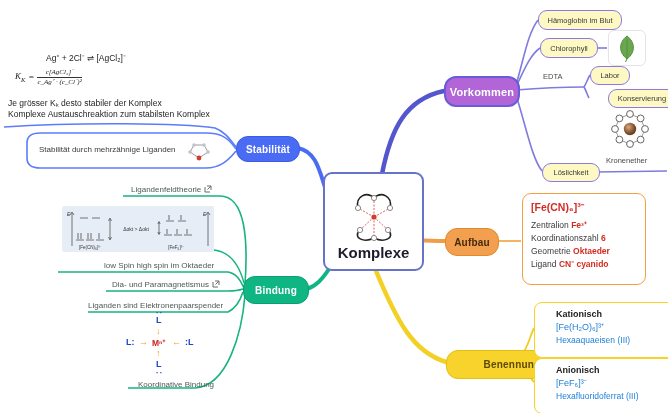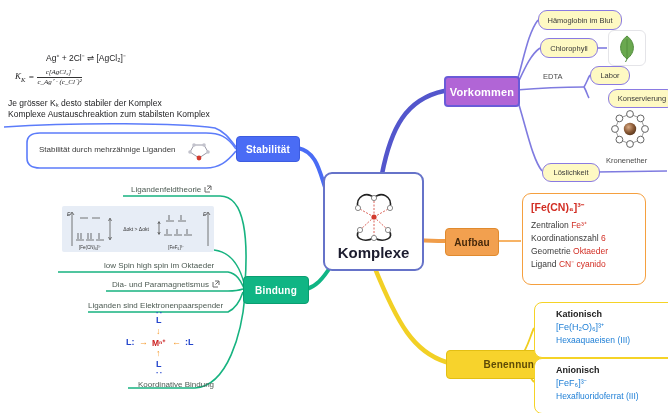--- a/index.html
+++ b/index.html
@@ -1,21 +1,21 @@
 <!DOCTYPE html>
 <html><head>
 <meta charset="utf-8">
 <style>
   html,body{margin:0;padding:0;background:#fff;}
   .canvas{position:relative;width:668px;height:413px;background:#fff;overflow:hidden;
           font-family:"Liberation Sans",sans-serif;color:#333;}
   svg.wires{position:absolute;left:0;top:0;z-index:1;}
   .abs{position:absolute;z-index:3;}
   
-  .main-node{position:absolute;z-index:4;border-radius:4px;display:flex;align-items:center;justify-content:center;
+  .main-node{position:absolute;z-index:4;border-radius:12px;display:flex;align-items:center;justify-content:center;
              font-weight:bold;letter-spacing:.2px;}
   .node-stab{left:236px;top:136px;width:62px;height:24px;background:#4a6cf5;border:1.5px solid #3d5ce0;color:#fff;font-size:10px;}
   .node-vork{left:444px;top:76px;width:72px;height:27px;background:#b165d6;border:2px solid #6a5bd8;color:#fff;font-size:11px;}
   .node-aufb{left:445px;top:228px;width:52px;height:26px;background:#f2a04f;border:1.5px solid #e08a2e;color:#46280a;font-size:10px;}
   .node-bene{left:446px;top:350px;width:74px;height:27px;background:#f7d32c;border:1.5px solid #e3bf13;color:#5d4a06;font-size:10px;padding-left:28px;}
   .node-bind{left:243px;top:276px;width:64px;height:26px;background:#10b584;border:1.5px solid #0a9e71;color:#fff;font-size:10px;}
   
   .center-node{position:absolute;z-index:4;left:323px;top:172px;width:97px;height:95px;background:#fff;
                border:2.5px solid #6673c9;border-radius:9px;display:flex;flex-direction:column;align-items:center;justify-content:flex-end;}
   .center-node .ttl{font-size:15px;font-weight:600;color:#1c1c2e;margin-bottom:8px;}
@@ -29,21 +29,21 @@
   .note{position:absolute;z-index:3;font-size:8.5px;color:#1d1d1f;white-space:nowrap;}
   .formula{position:absolute;z-index:3;font-family:"Liberation Serif",serif;font-style:italic;font-size:9px;color:#1d1d1f;
            display:flex;align-items:center;gap:3px;}
   .formula sub{font-size:6.5px;}
   .frac{display:inline-flex;flex-direction:column;text-align:center;font-size:7px;line-height:1.25;}
   .frac .num{border-bottom:.8px solid #333;padding:0 2px;}
   
   .obox{position:absolute;z-index:4;background:#fff;border:1.6px solid #f5a03f;border-radius:9px;padding:6px 8px;}
   .obox .t{font-size:10.5px;font-weight:bold;color:#d22d23;margin-bottom:5px;}
   .obox .r{font-size:8.5px;line-height:13px;color:#3a3a3a;}
-  .obox .r b{font-weight:normal;color:#d22d23;margin-top:20px;}
+  .obox .r b{font-weight:bold;color:#d22d23;margin-top:20px;}
   .ybox{position:absolute;z-index:4;background:#fff;border:1.8px solid #f5d327;border-radius:8px;padding:5px 21px;}
   .ybox .t{font-size:9px;font-weight:bold;color:#222;line-height:13px;}
   .ybox .f{font-size:9px;color:#1e7fd6;line-height:13px;}
   .ybox .n{font-size:8.5px;color:#1e7fd6;line-height:13px;}
   
   .imgbox{position:absolute;z-index:3;background:#fff;border:1px solid #e4e4e8;border-radius:6px;
           display:flex;align-items:center;justify-content:center;}
   .ediag{position:absolute;z-index:3;}
   
   .lm{position:absolute;z-index:3;font-size:9px;font-weight:bold;white-space:nowrap;}

